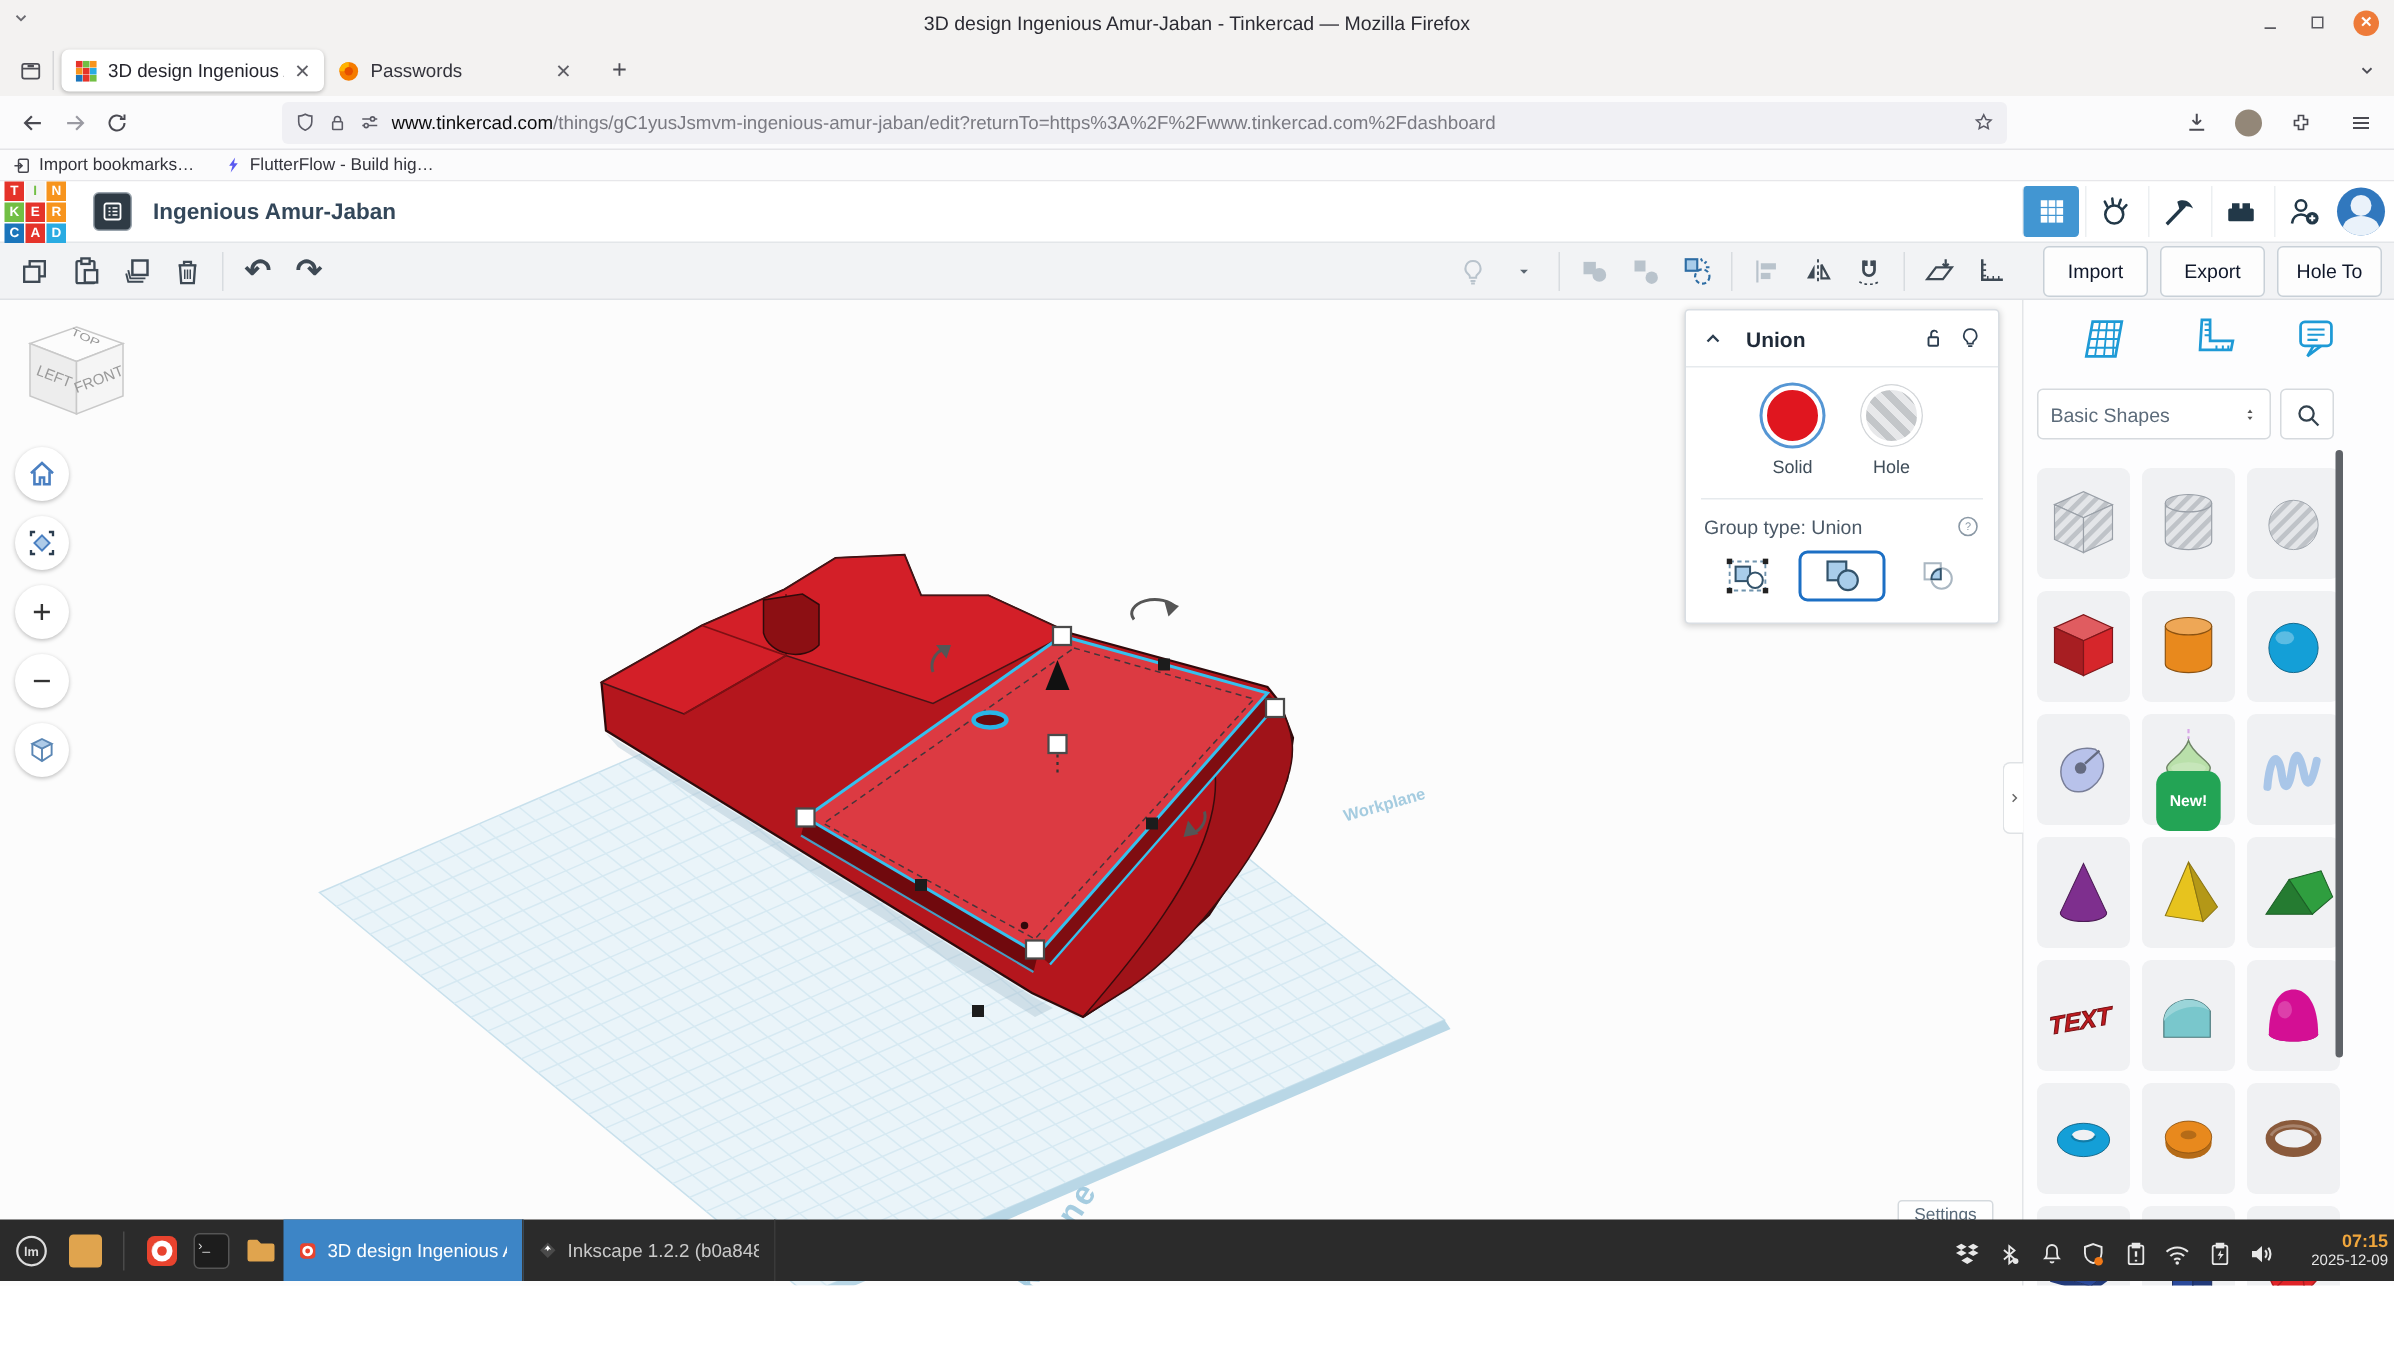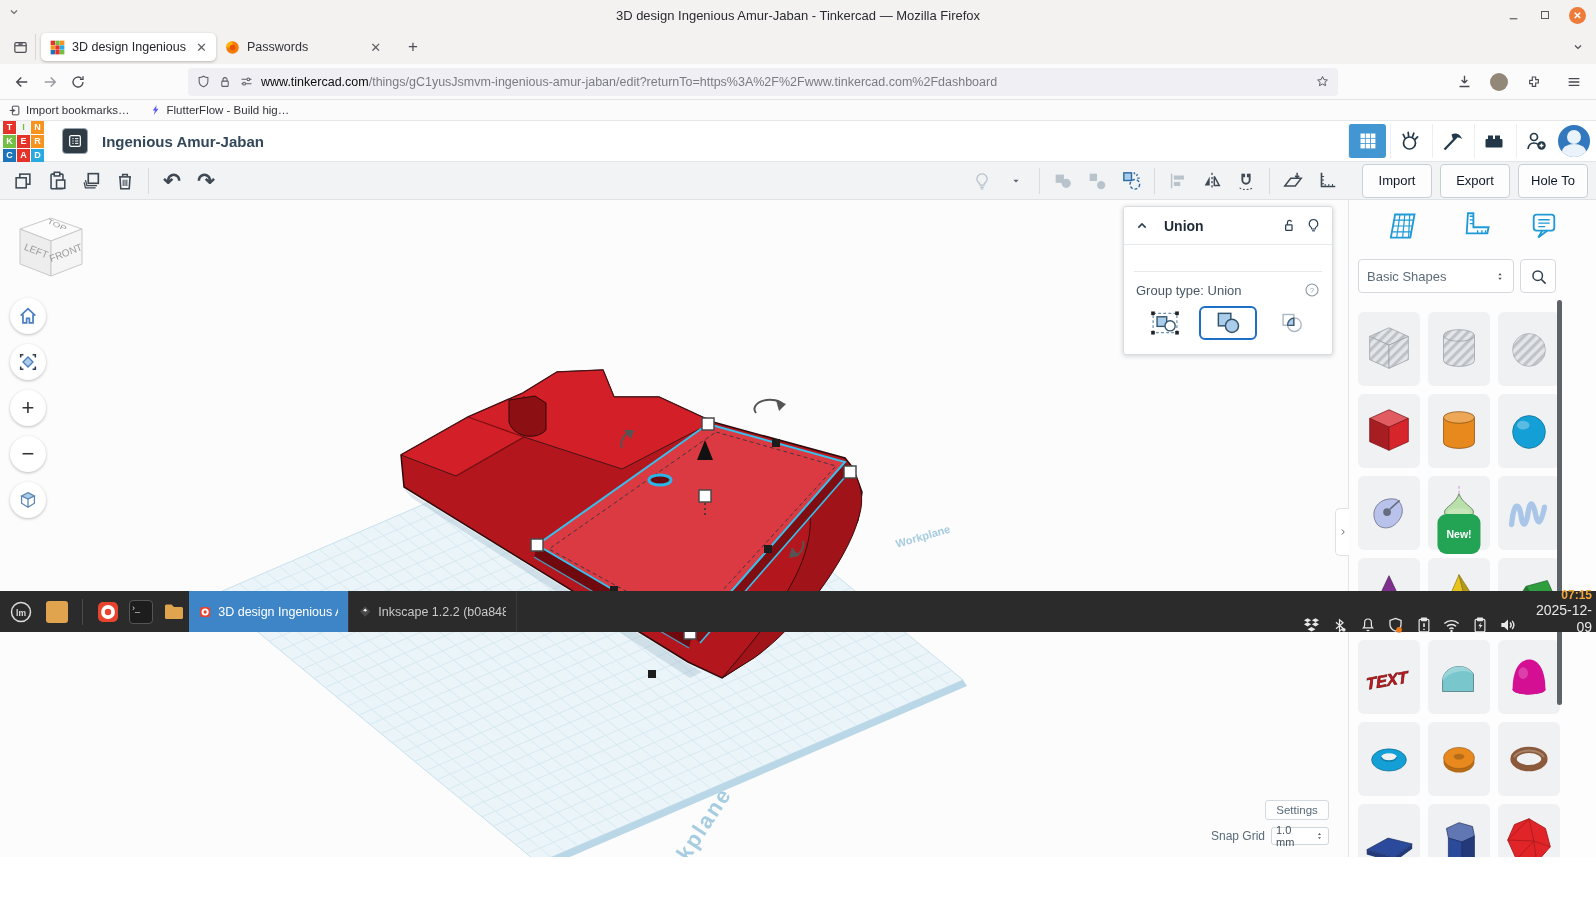--- a/index.html
+++ b/index.html
@@ -1,17 +1,17 @@
 <!DOCTYPE html>
 <html><head>
 <meta charset="utf-8">
 <style>
   * { margin:0; padding:0; box-sizing:border-box; }
   html,body { width:1596px; height:898px; overflow:hidden; font-family:"Liberation Sans",sans-serif; background:#fff; }
-  #stage { position:relative; width:1596px; height:632px; }
+  #stage { position:relative; width:1596px; height:854px; }
 
   
   #titlebar { position:absolute; left:0; top:0; width:100%; height:30px; background:#f3f2f1; display:flex; align-items:center; }
   #win-title { position:absolute; left:0; right:0; text-align:center; font-size:13px; color:#2b2b33; }
   #win-controls { position:absolute; right:10px; top:0; height:30px; display:flex; align-items:center; gap:16px; z-index:5; }
   .wc { width:16px; height:16px; display:flex; align-items:center; justify-content:center; color:#5a5a60; }
   #close-btn { width:17px; height:17px; border-radius:50%; background:#ee7b39; color:#fff; font-size:10px; display:flex; align-items:center; justify-content:center; font-weight:bold; }
   #window-menu-chevron { position:absolute; left:8px; top:6px; color:#6a6a70; }
 
   #tabbar { position:absolute; left:0; top:30px; width:100%; height:34px; background:#f3f2f1; display:flex; align-items:center; }
@@ -119,21 +119,21 @@
   #terminal-btn { width:24px; height:24px; background:#1d1d1d; border:1px solid #555; border-radius:4px; color:#ddd; font-size:9px; display:flex; align-items:flex-start; padding:2px; }
   .lsep { width:1px; height:26px; background:#4a4a4a; margin:0 4px; }
   .taskwin { height:41px; display:flex; align-items:center; gap:7px; padding:0 10px; font-size:12.5px; max-width:170px; border-right:1px solid #3a3a3a; }
   #task1 { background:#3d85c6; color:#fff; width:160px; }
   #task2 { color:#c9c9c9; width:168px; }
   .taskwin span { white-space:nowrap; overflow:hidden; }
   #tray { position:absolute; right:4px; display:flex; align-items:flex-end; gap:7px; }
   .trayicon { width:21px; height:21px; display:flex; align-items:center; justify-content:center; }
   #clock { text-align:right; line-height:1.2; margin-left:3px; width:64px; }
   #clock-time { color:#f0a63c; font-size:12px; font-weight:bold; }
-  #clock-date { color:#e8e8e8; font-size:14px; }
+  #clock-date { color:#e8e8e8; font-size:10px; }
 
   svg { display:block; }
 </style>
 </head>
 <body>
 
 <div id="stage">
 
   <div id="titlebar">
     <span id="window-menu-chevron">
@@ -634,20 +634,30 @@
               </svg>
             </span>
           <span>
               <svg width="17" height="17" viewBox="0 0 24 24" fill="none" stroke="#2c3e50" stroke-width="1.6">
                 <path d="M12 3.5a6 6 0 0 1 3.6 10.8c-.7.5-1.1 1.3-1.1 2.2v.5h-5v-.5c0-.9-.4-1.7-1.1-2.2A6 6 0 0 1 12 3.5z"></path>
                 <path d="M10 19.5h4"></path>
               </svg>
             </span>
         </div>
         <div id="insp-body">
+          <div id="swatches">
+            <div class="swatch">
+              <div id="solid-circle"></div>
+              <div class="swlabel">Solid</div>
+            </div>
+            <div class="swatch">
+              <div id="hole-circle"></div>
+              <div class="swlabel">Hole</div>
+            </div>
+          </div>
           <div id="insp-div"></div>
           <div id="gt-row">
             <span id="gt-label">Group type: Union</span>
             <span>
                 <svg width="16" height="16" viewBox="0 0 24 24">
                   <circle cx="12" cy="12" r="9" fill="none" stroke="#8a98a5" stroke-width="1.6"></circle>
                   <text x="12" y="16" font-size="11" text-anchor="middle" fill="#8a98a5" font-family="Liberation Sans, sans-serif">?</text>
                 </svg>
               </span>
           </div>

